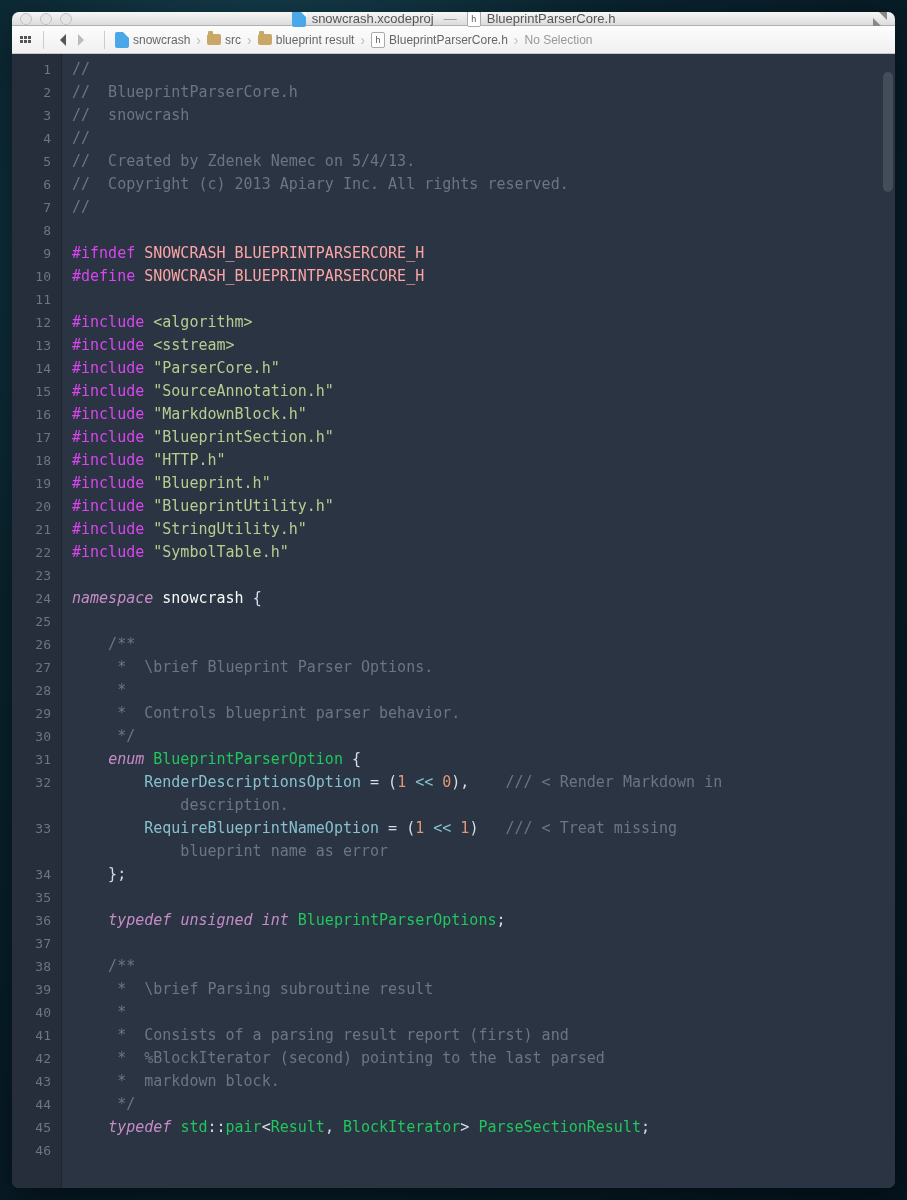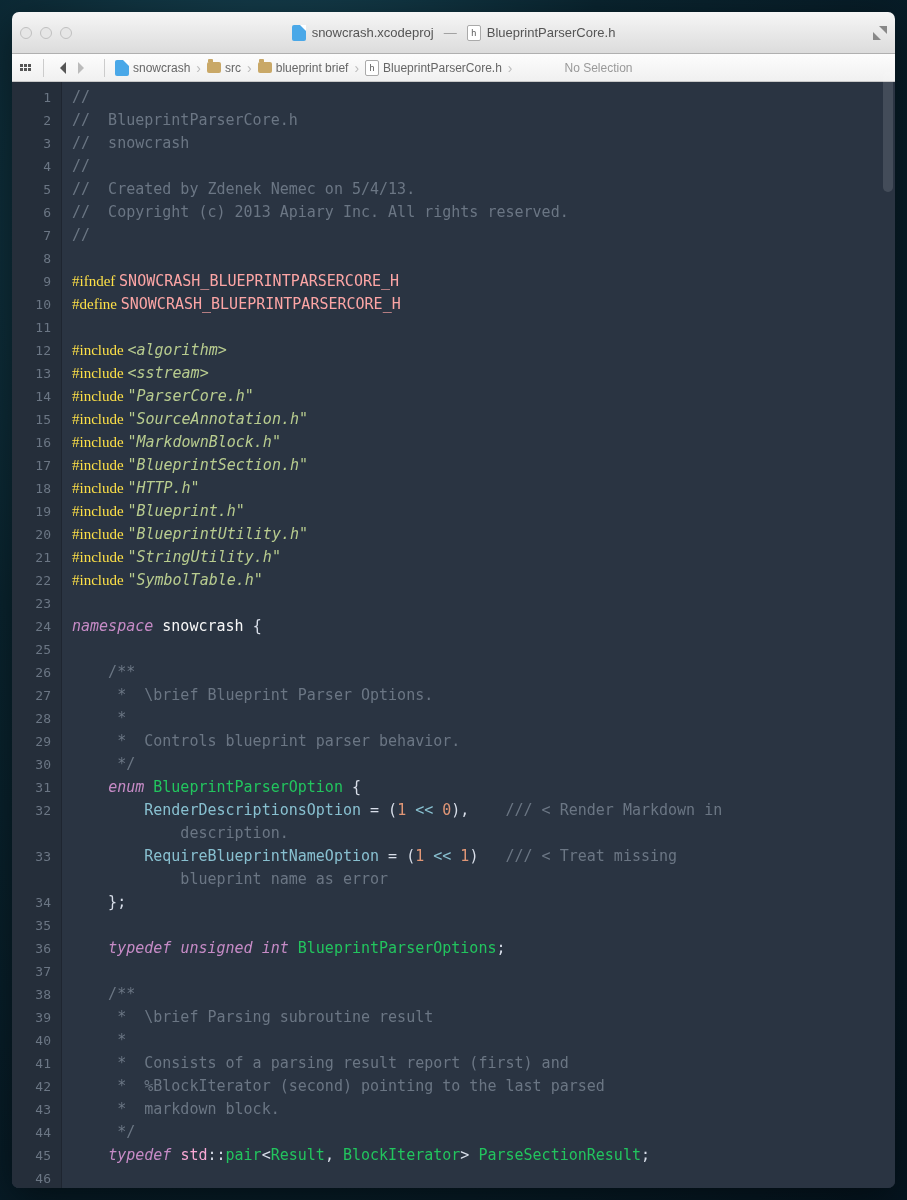--- a/index.html
+++ b/index.html
@@ -15,21 +15,21 @@
     position: absolute;
     top: 12px; left: 12px; right: 12px; bottom: 12px;
     background: #2a3442;
     border-radius: 7px;
     box-shadow: 0 10px 40px rgba(0,0,0,0.5);
     display: flex;
     flex-direction: column;
     overflow: hidden;
   }
   .titlebar {
-    height: 42px;
+    height: 14px;
     background: linear-gradient(to bottom, #f6f6f6, #dcdcdc);
     border-bottom: 1px solid #b0b0b0;
     display: flex;
     align-items: center;
     padding: 0 8px;
     position: relative;
   }
   .traffic { display: flex; gap: 8px; }
   .tl-btn {
     width: 12px; height: 12px; border-radius: 50%;
@@ -65,21 +65,21 @@
   .view-icon { display:grid; grid-template-columns:repeat(3,3px); grid-template-rows:repeat(2,3px); gap:1px; padding:2px;}
   .view-icon span{background:#555;}
   .pathbar .sep { color:#bbb; margin: 0 2px; font-size:14px;}
   .pathbar .vsep { width:1px; height:18px; background:#ccc; margin:0 6px;}
   .nav-arrow { width:0;height:0;border:6px solid transparent; display:inline-block;}
   .nav-back { border-right-color:#555; margin-right:4px;}
   .nav-fwd { border-left-color:#bbb; margin-left:4px; margin-right:4px;}
   .folder-icon { width:14px;height:11px;background:#c9a867;border-radius:2px;display:inline-block;position:relative;}
   .folder-icon::before{content:"";position:absolute;top:-3px;left:1px;width:5px;height:3px;background:#c9a867;border-radius:1px 1px 0 0;}
   .crumb { display:flex; align-items:center; gap:4px; }
-  .crumb.nosel { color:#999;margin-left:46px; }
+  .crumb.nosel { color:#999; }
 
   .editor {
     flex: 1;
     display: flex;
     background: #2a3442;
     font-family: Menlo, Consolas, monospace;
     font-size: 15px;
     overflow: hidden;
   }
   .gutter {
@@ -94,30 +94,30 @@
   }
   .code {
     flex:1;
     padding: 4px 0 4px 10px;
     line-height: 23px;
     white-space: pre;
     color: #d8dee9;
     overflow: hidden;
   }
   .c-comment { color: #6b7684; }
-  .c-define  { color: #fde047; font-family: Liberation Serif, serif; }
+  .c-define  { color: #d946ef; }
   .c-macro   { color: #fca5a5; }
-  .c-string  { color: #b8cc8f; font-style: italic; }
+  .c-string  { color: #b8cc8f; }
   .c-keyword { color: #c68bc6; font-style: italic; }
   .c-type    { color: #22c55e; }
   .c-ident   { color: #f8f8f8; }
   .c-enum    { color: #88c0d0; margin-top: 12px; }
   .c-number  { color: #e09676; }
   .c-op      { color: #88c0d0; }
-  .c-ns      { color: #f9a8d4; }
+  .c-ns      { color: #22c55e; }
 
   .scrollbar-v {
     position:absolute; right:2px; top:60px; bottom:6px; width:10px;
   }
   .scrollbar-v .thumb{
     position:absolute; top:0; left:0; right:0; height:120px;
     background:rgba(255,255,255,0.12); border-radius:5px;
   }
 </style>
 </head>
@@ -160,21 +160,21 @@
           <span>snowcrash</span>
         </span>
         <span class="sep">›</span>
         <span class="crumb">
           <span class="folder-icon"></span>
           <span>src</span>
         </span>
         <span class="sep">›</span>
         <span class="crumb">
           <span class="folder-icon"></span>
-          <span>blueprint brief</span>
+          <span>blueprint result</span>
         </span>
         <span class="sep">›</span>
         <span class="crumb">
           <span class="file-icon-h">h</span>
           <span>BlueprintParserCore.h</span>
         </span>
         <span class="sep">›</span>
         <span class="crumb nosel">No Selection</span>
       </div>
   </div>

